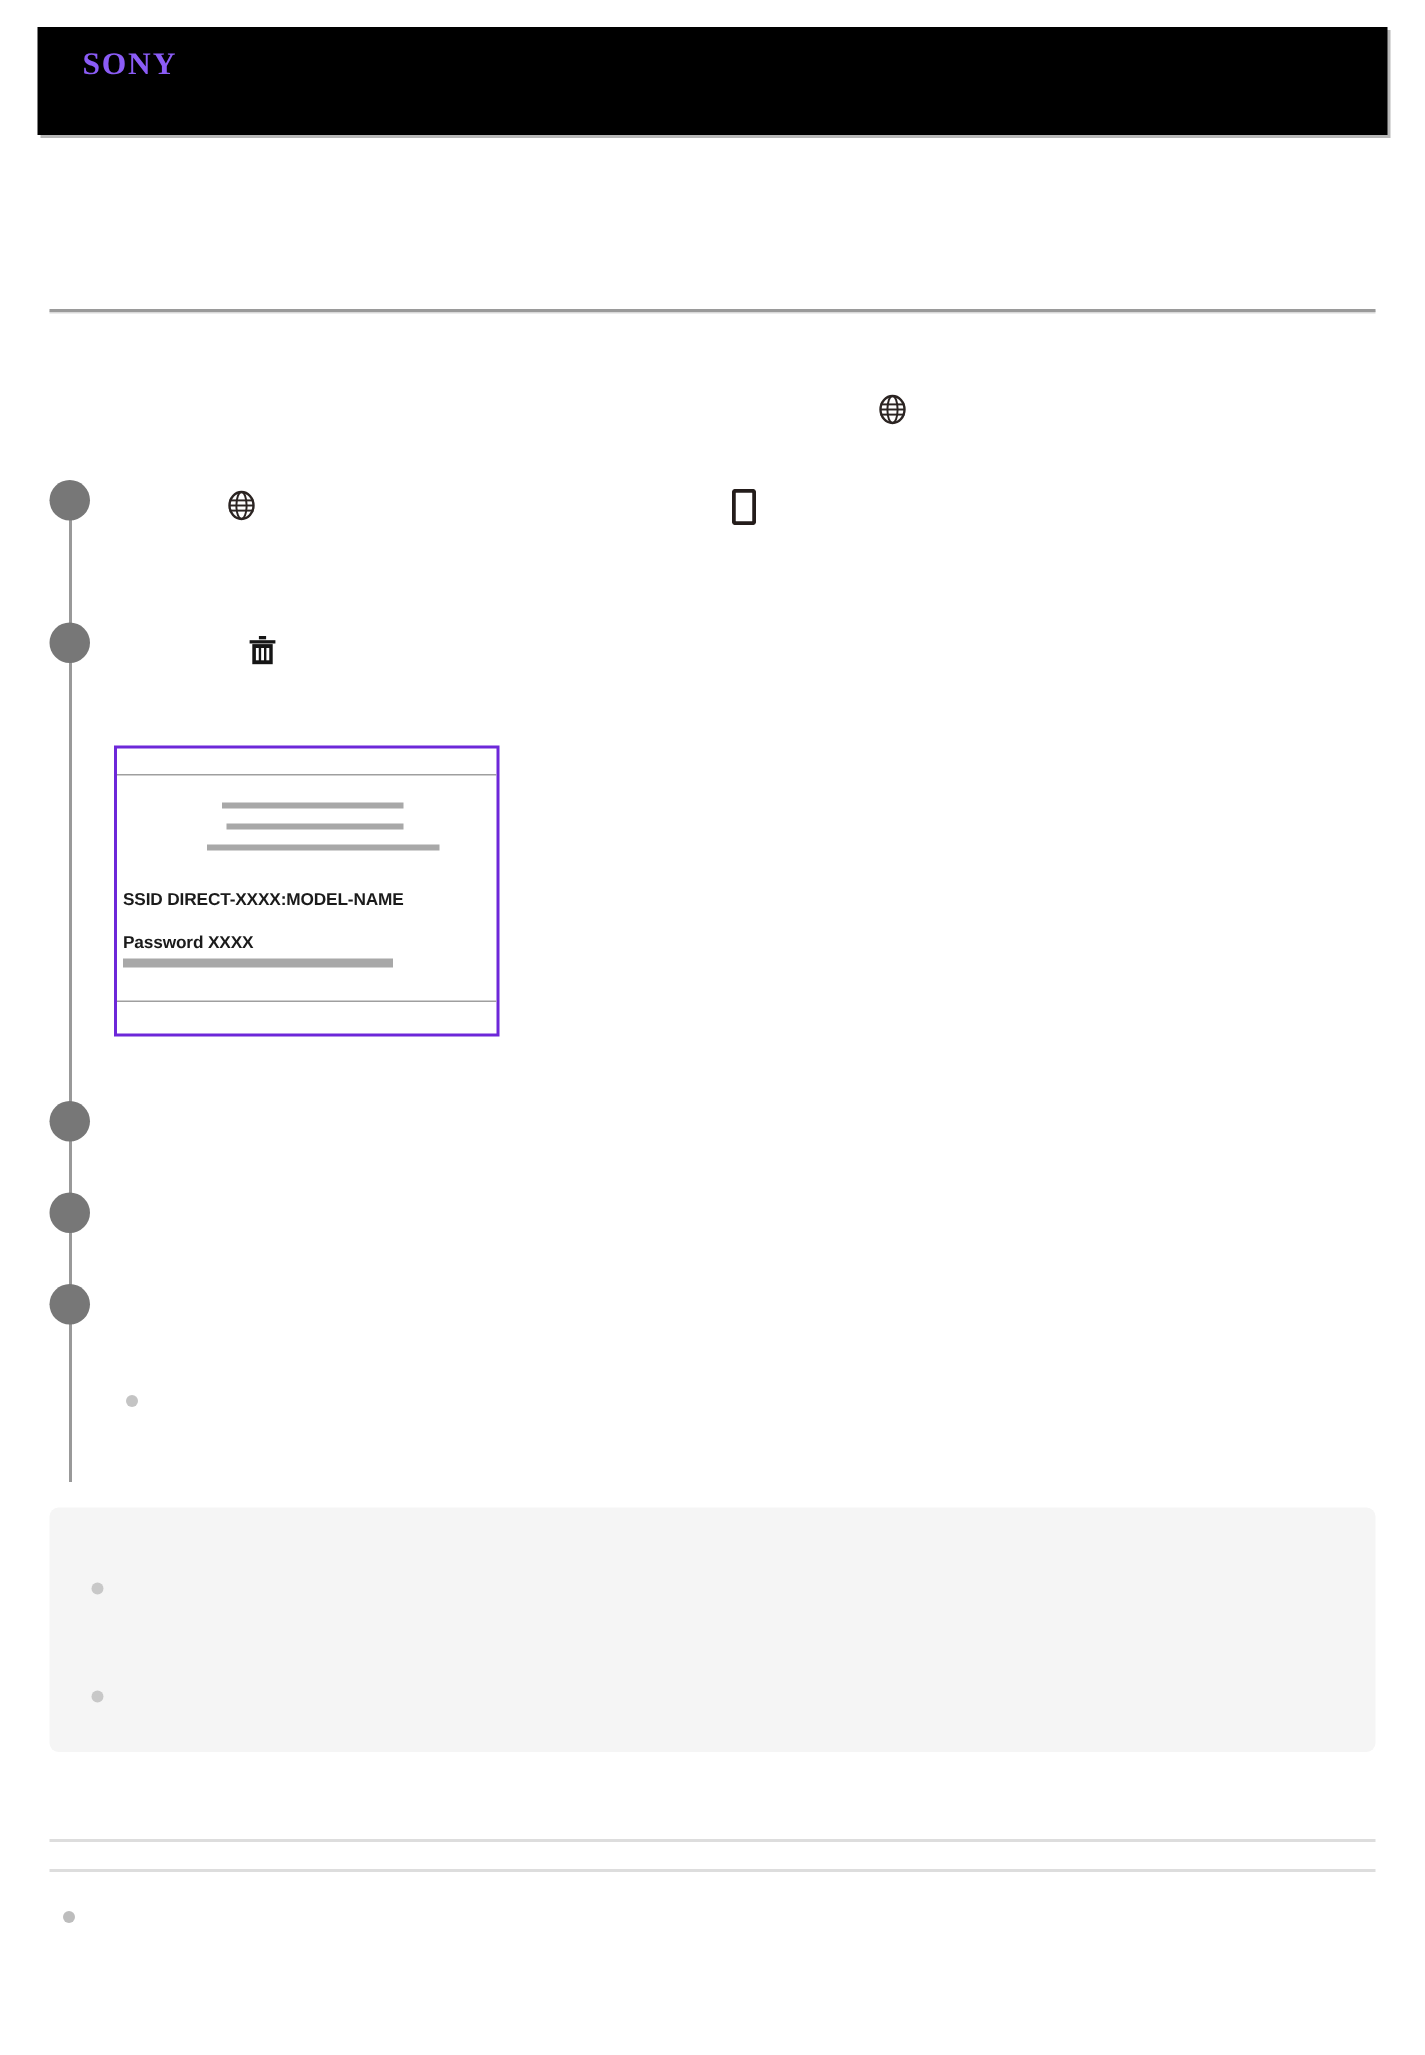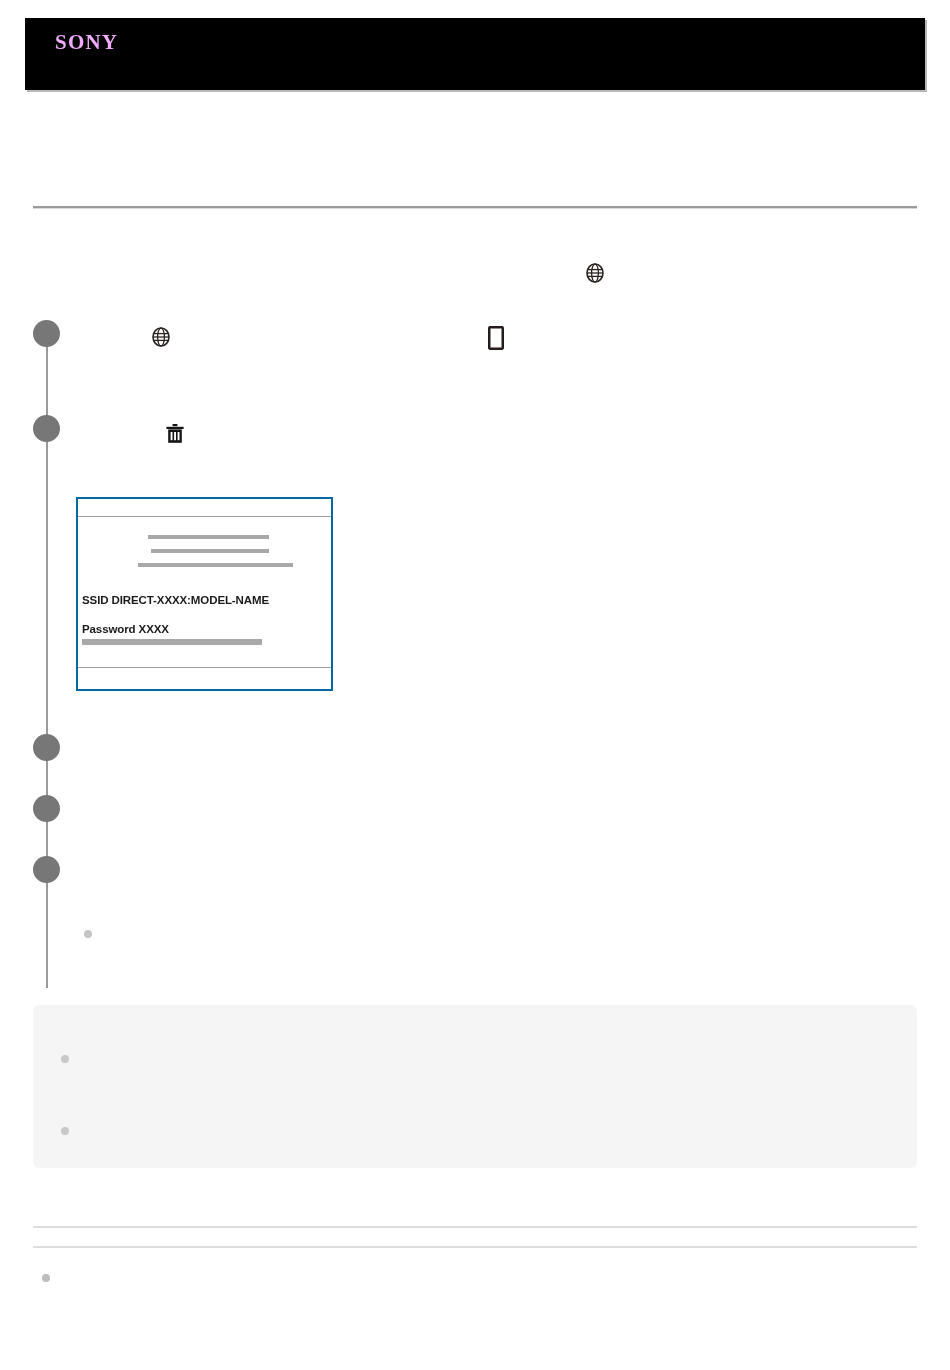--- a/index.html
+++ b/index.html
@@ -23,21 +23,21 @@
     top: 18px;
     width: 900px;
     height: 72px;
     background: #000000;
     box-shadow: 2px 2px 0 #b8b8b8;
   }
   .sony-logo {
     position: absolute;
     left: 30px;
     top: 14px;
-    color: #f0abfc;
+    color: #8b5cf6;
     font-family: "Liberation Serif", serif;
     font-weight: bold;
     font-size: 21px;
     letter-spacing: 1.2px;
     line-height: 1;
     white-space: nowrap;
   }
 
   
   .page-title {
@@ -128,21 +128,21 @@
   .abs-icon { position: absolute; }
 
   
   .tv-figure {
     position: absolute;
     left: 76px;
     top: 497px;
     width: 257px;
     height: 194px;
     background: #ffffff;
-    border: 2px solid #0369a1;
+    border: 2px solid #6d28d9;
     box-sizing: border-box;
   }
   .tv-strip-top {
     position: absolute;
     left: 0;
     top: 0;
     width: 100%;
     height: 18px;
     border-bottom: 1px solid #9f9f9f;
     box-sizing: border-box;

